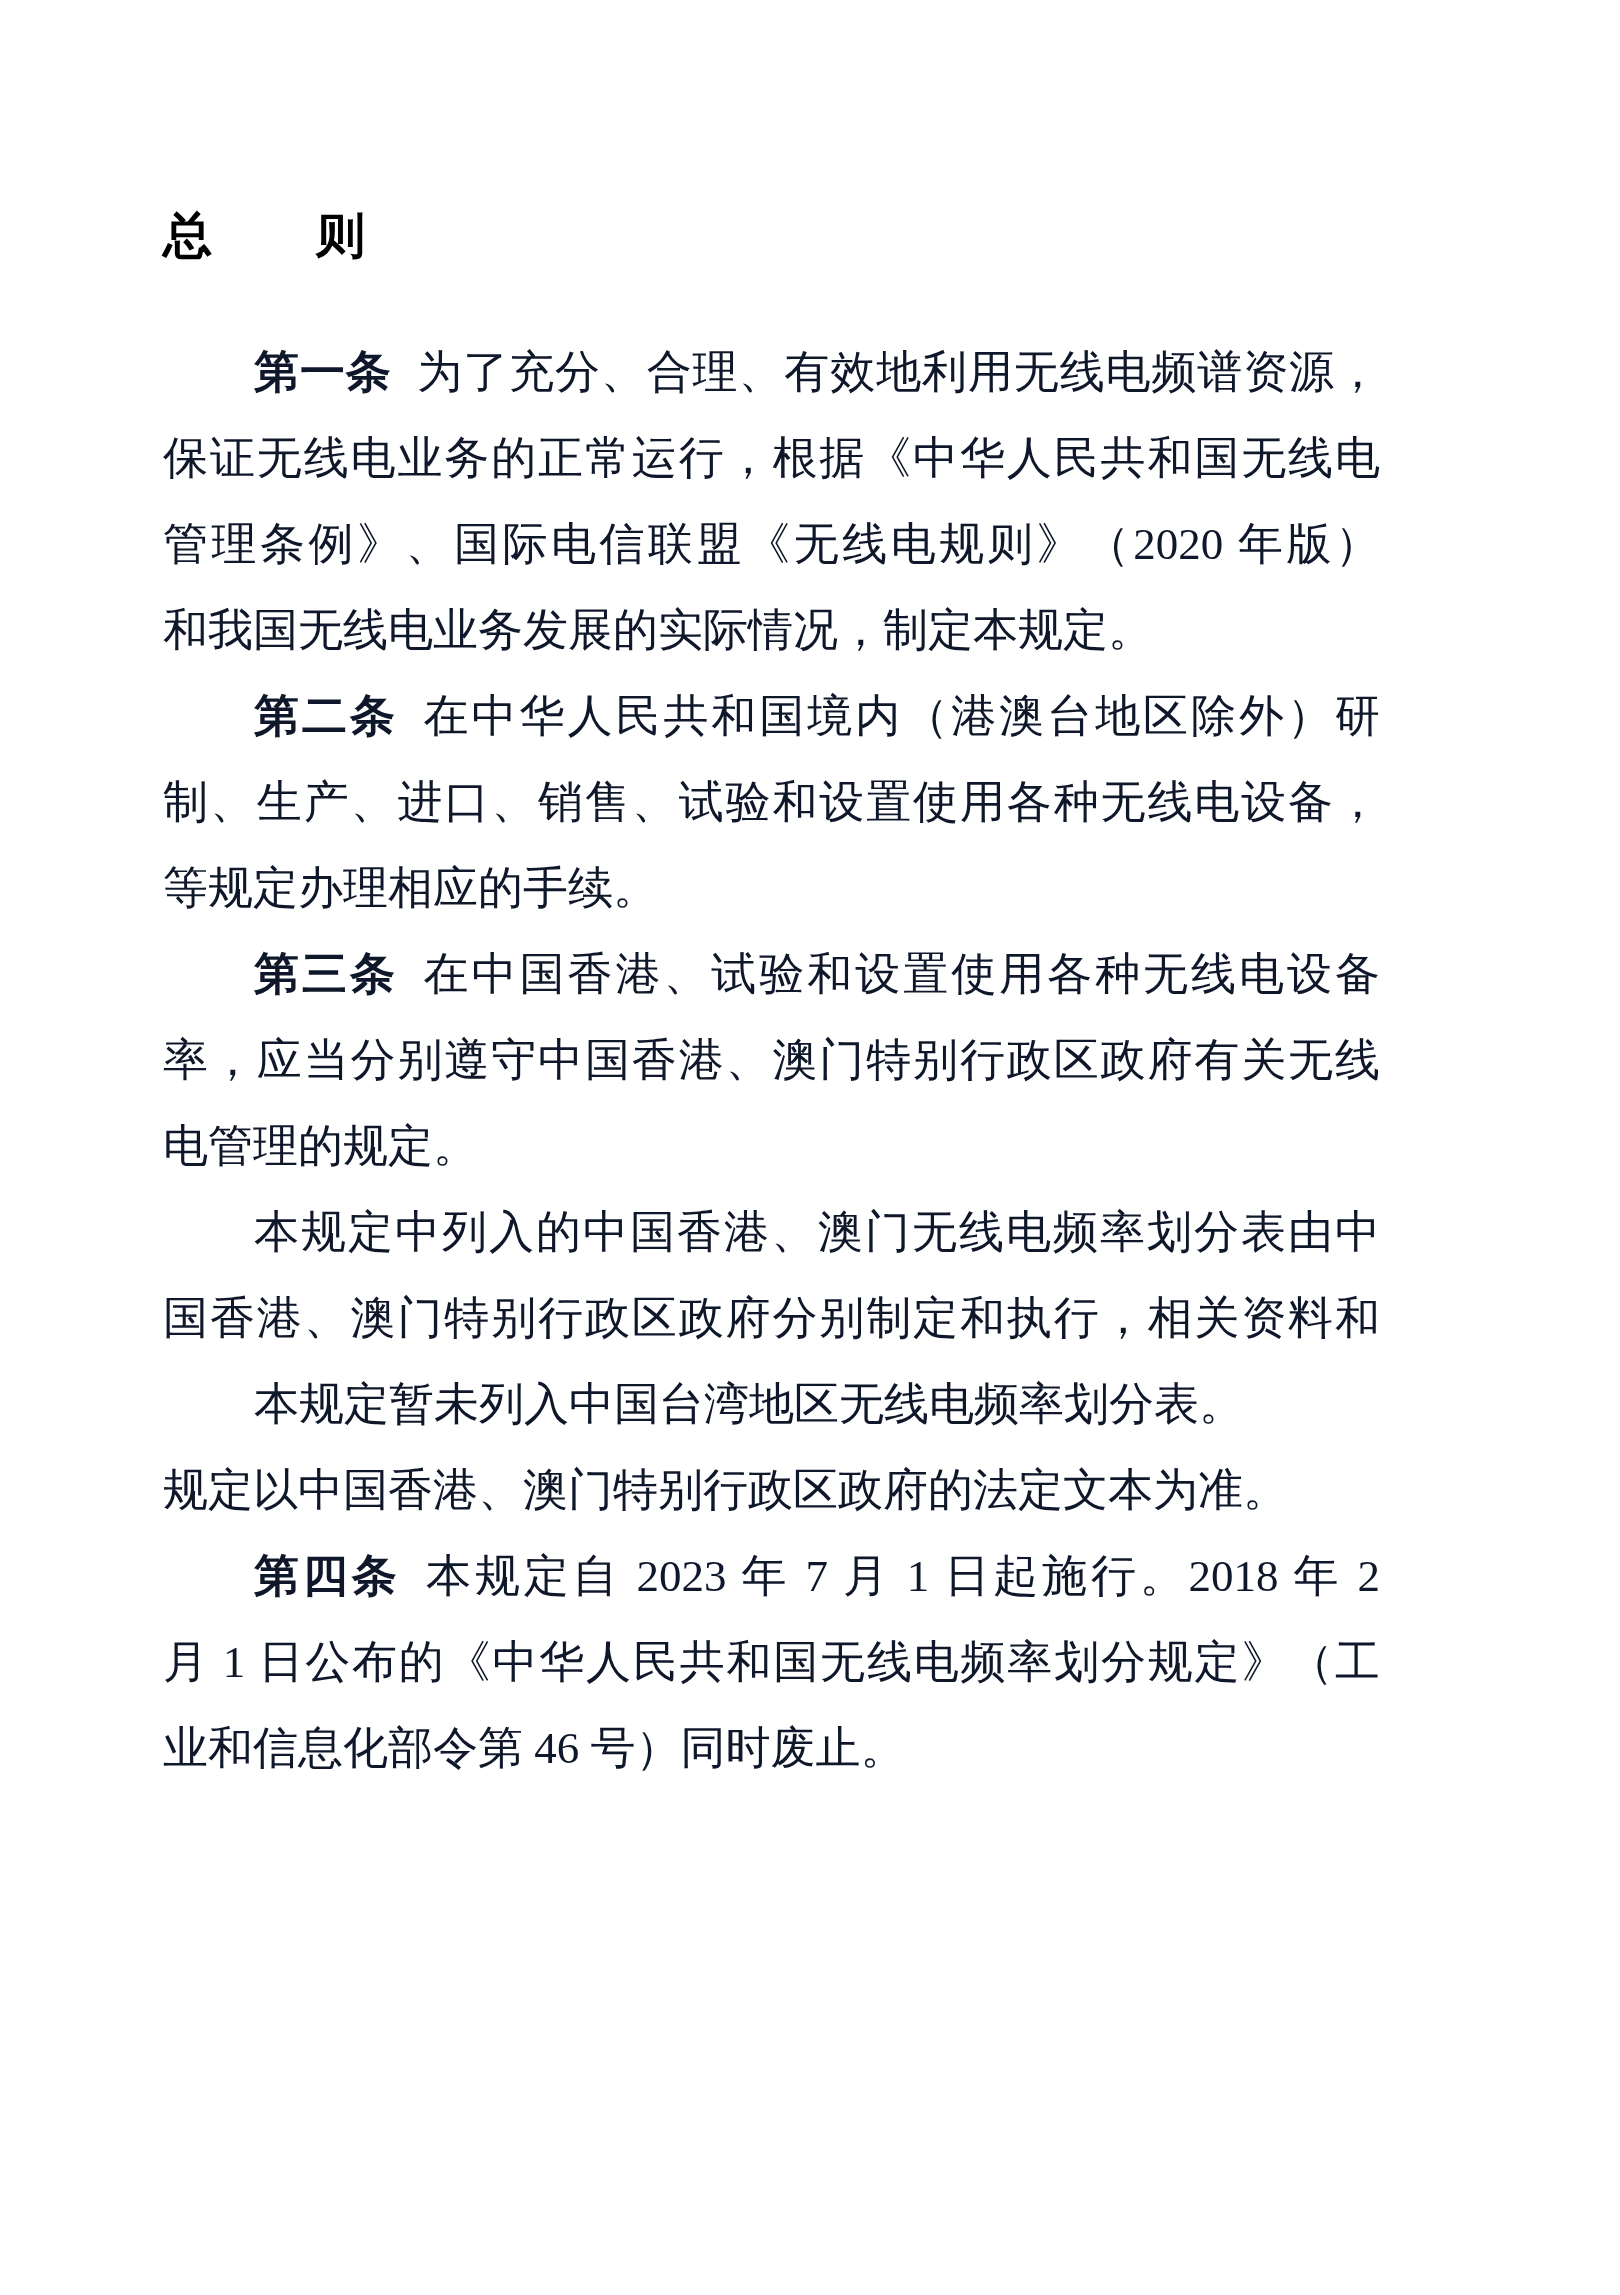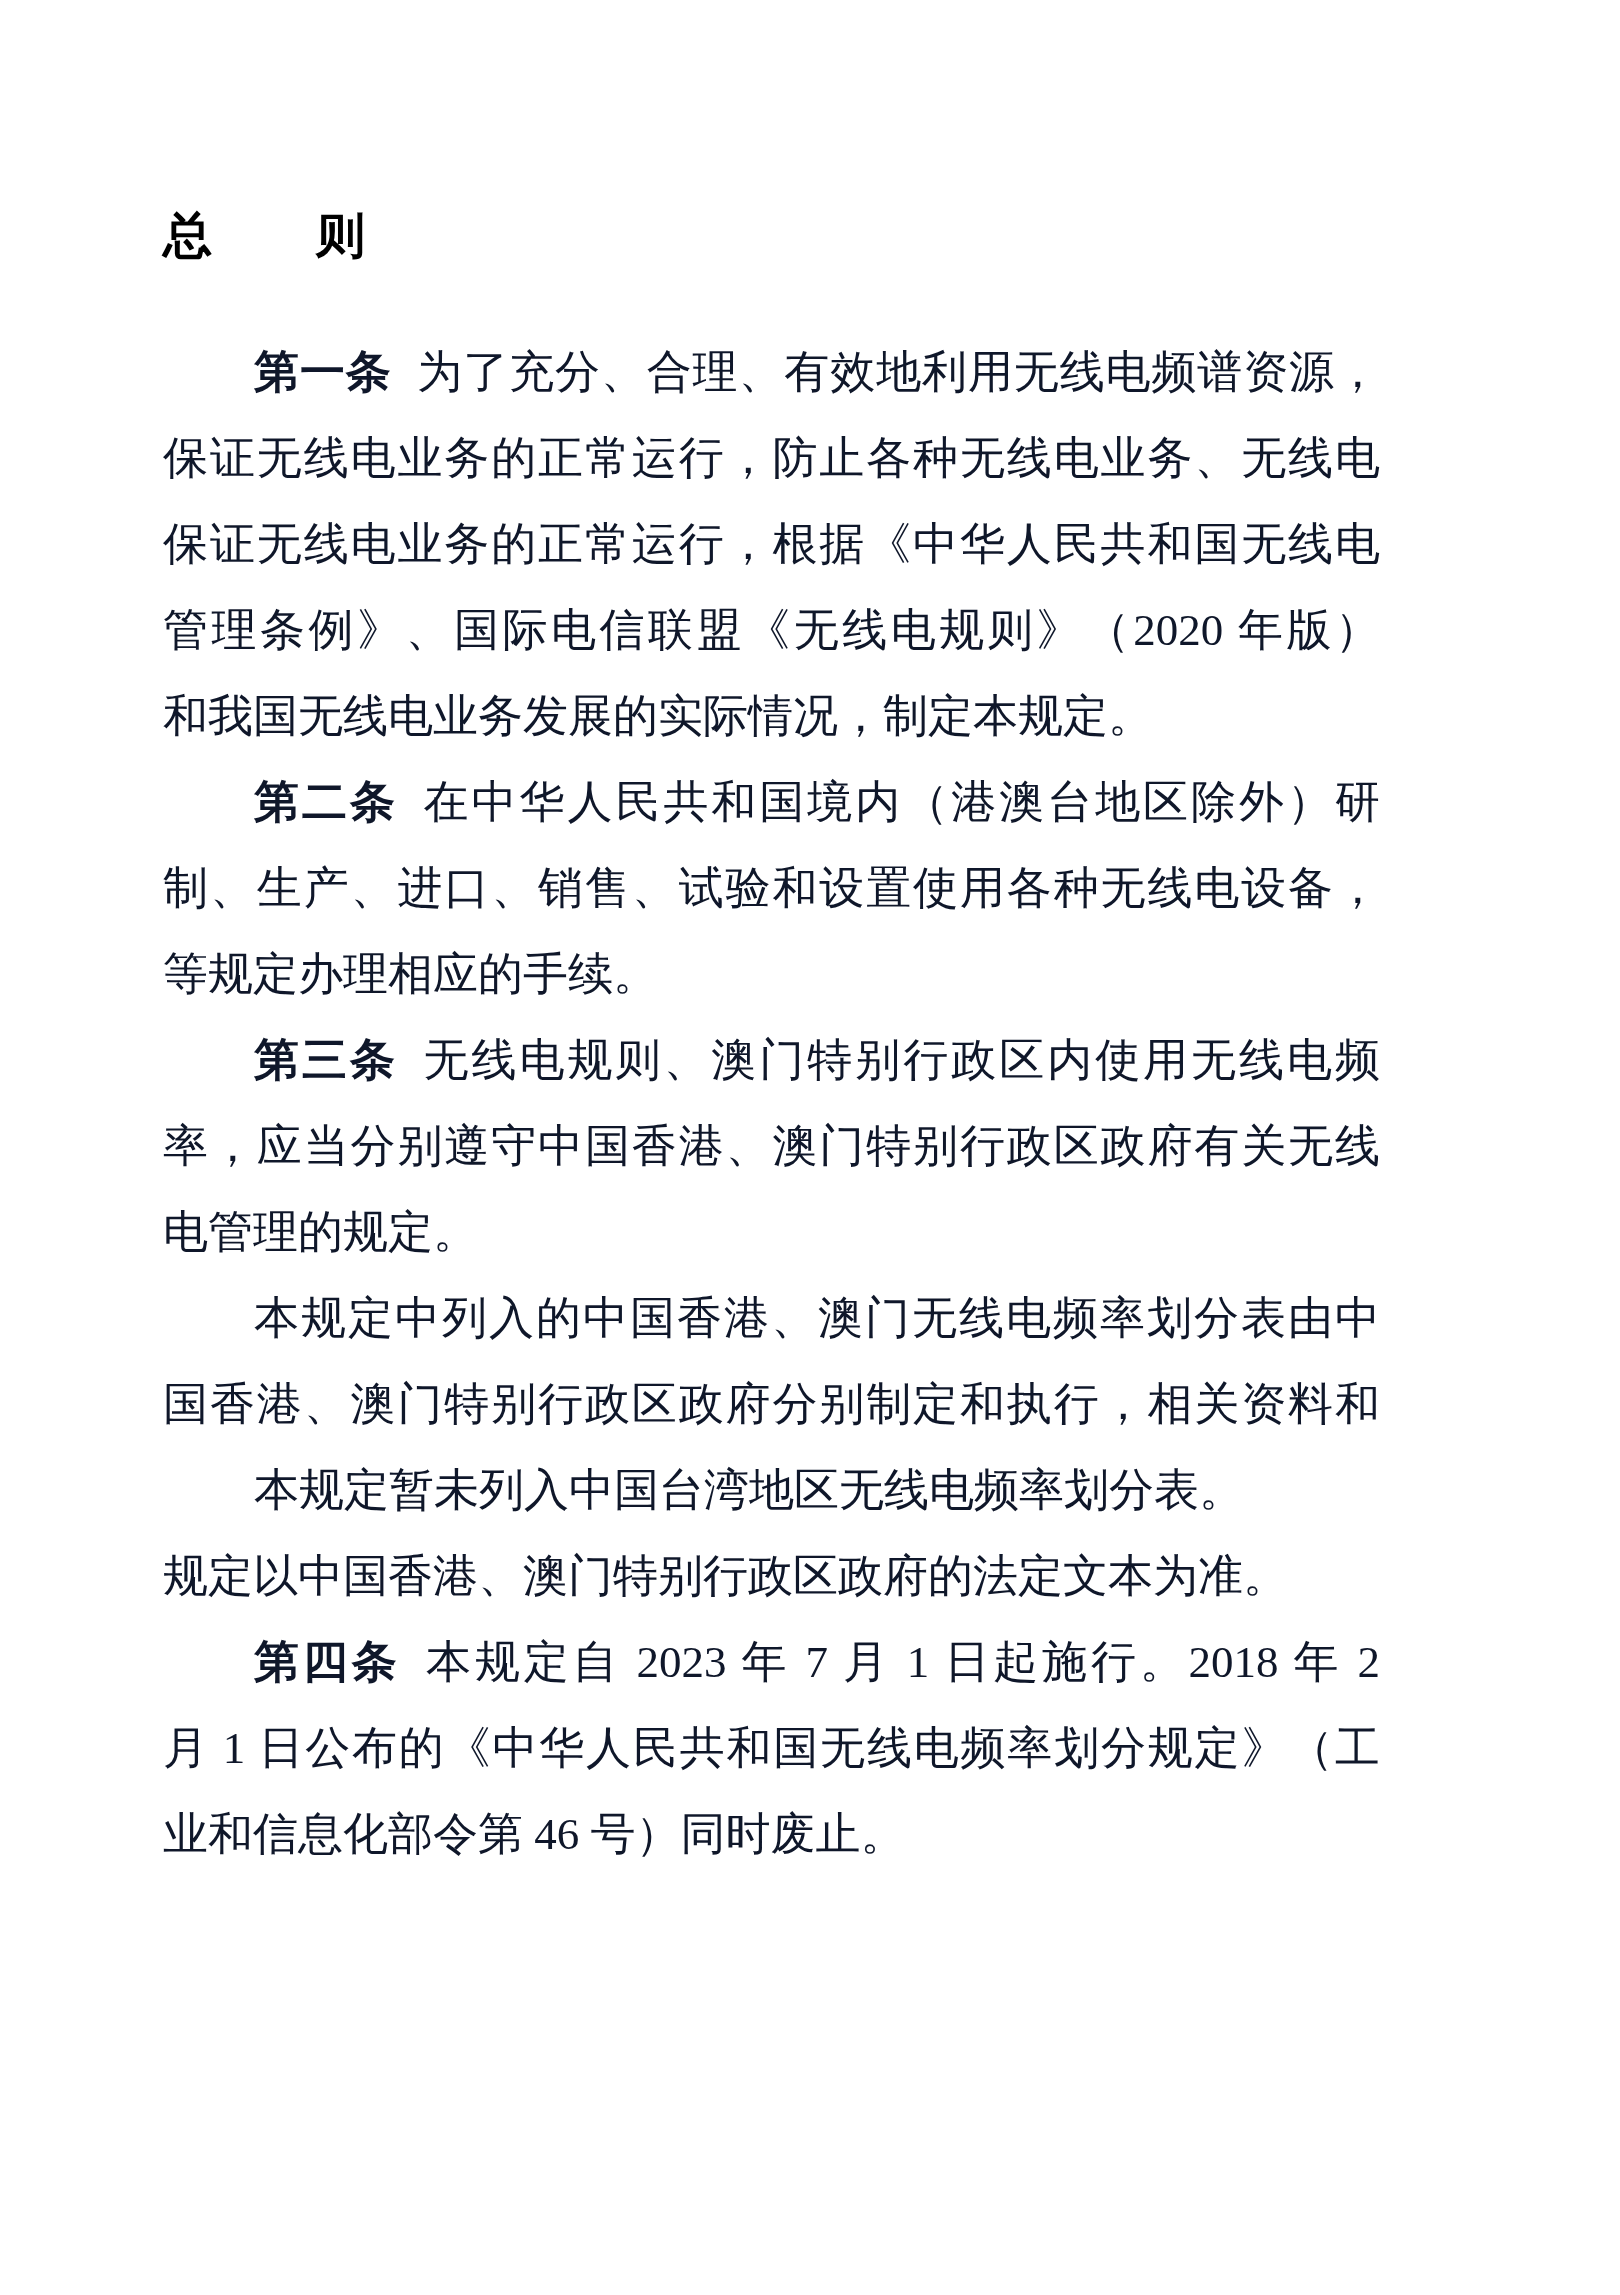--- a/index.html
+++ b/index.html
@@ -66,36 +66,35 @@
 <body>
 
 <div class="page">
 
   <div class="doc-title">总　　则</div>
 
   <div class="doc-body">
 
     <div class="line first"><span class="art-label">第一条</span><span>为了充分、合理、有效地利用无线电频谱资源，</span></div>
 
-    <div class="line"><span>保证无线电业务的正常运行，防止各种无线电业务、无线电</span></div>
 
     <div class="line"><span>保证无线电业务的正常运行，根据《中华人民共和国无线电</span></div>
 
     <div class="line"><span>管理条例》、国际电信联盟《无线电规则》（2020 年版）</span></div>
 
     <div class="line end"><span>和我国无线电业务发展的实际情况，制定本规定。</span></div>
 
     <div class="line first"><span class="art-label">第二条</span><span>在中华人民共和国境内（港澳台地区除外）研</span></div>
 
     <div class="line"><span>制、生产、进口、销售、试验和设置使用各种无线电设备，</span></div>
 
 
     <div class="line end"><span>等规定办理相应的手续。</span></div>
 
-    <div class="line first"><span class="art-label">第三条</span><span>无线电规则、澳门特别行政区内使用无线电频</span></div>
+    <div class="line first"><span class="art-label">第三条</span><span>在中国香港、试验和设置使用各种无线电设备</span></div>
 
     <div class="line"><span>率，应当分别遵守中国香港、澳门特别行政区政府有关无线</span></div>
 
     <div class="line end"><span>电管理的规定。</span></div>
 
     <div class="line first"><span>本规定中列入的中国香港、澳门无线电频率划分表由中</span></div>
 
     <div class="line"><span>国香港、澳门特别行政区政府分别制定和执行，相关资料和</span></div>
 
     <div class="line first end"><span>本规定暂未列入中国台湾地区无线电频率划分表。</span></div>

